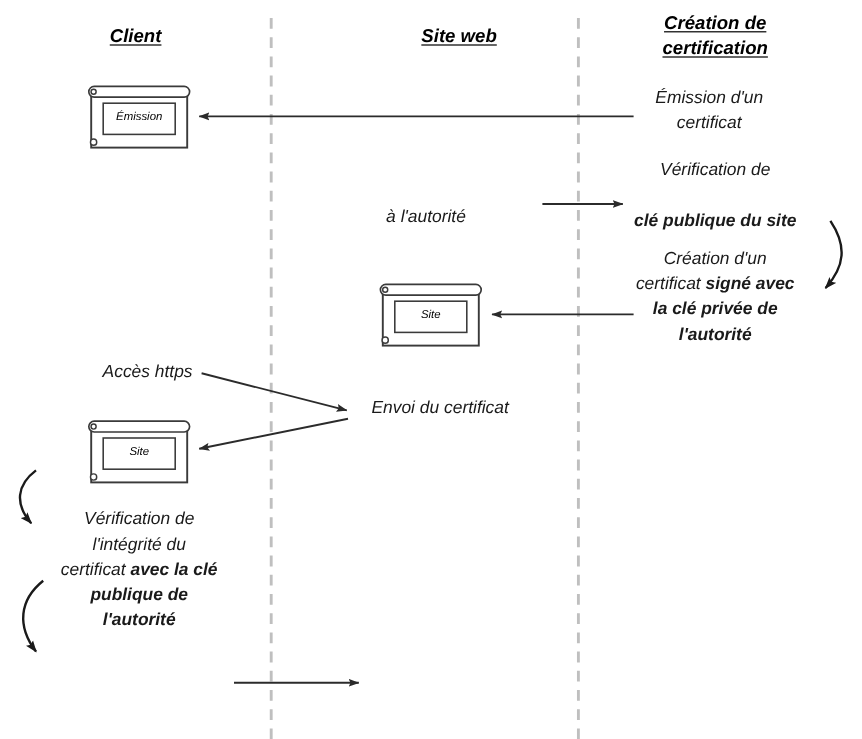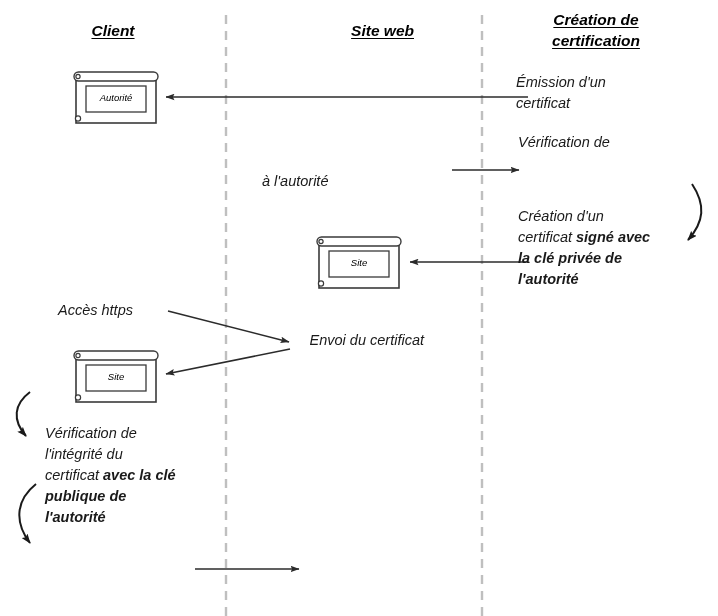--- a/index.html
+++ b/index.html
@@ -33,20 +33,21 @@
     font-size: 15.5px;
     line-height: 21px;
     color: #000;
   }
   .lane-header span {
     text-decoration: underline;
     text-underline-offset: 2px;
   }
   .note {
     position: absolute;
+    text-align: center;
     font-size: 14.5px;
     line-height: 21px;
     color: #1a1a1a;
   }
   .note b { font-weight: bold; }
   .cert-icon {
     position: absolute;
   }
   .cert-icon .label {
     position: absolute;
@@ -126,21 +127,21 @@
   <div class="lane-header" style="left:294px; top:20px; width:120px;text-align:right;">
     <span>Site web</span>
   </div>
 
   <div class="lane-header" style="left:520px; top:9px; width:152px;">
     <span>Création de</span><br>
     <span>certification</span>
   </div>
 
   <div class="cert-icon" style="left:86px; top:92px; width:60px;">
-    <div class="label">Autorité</div>
+    <div class="label">Émission</div>
   </div>
 
   <div class="cert-icon" style="left:329px; top:257px; width:60px;">
     <div class="label">Site</div>
   </div>
 
   <div class="cert-icon" style="left:86px; top:371px; width:60px;">
     <div class="label">Site</div>
   </div>
 
@@ -150,20 +151,21 @@
   </div>
 
   <div class="note" style="left:262px; top:150px; width:186px;">
     <br>
     <span>à l'autorité</span>
   </div>
 
   <div class="note" style="left:518px; top:132px; width:156px;">
     <span>Vérification de</span><br>
     <br>
+    <b>clé publique du site</b>
   </div>
 
   <div class="note" style="left:518px; top:206px; width:156px;">
     <span>Création d'un</span><br>
     <span>certificat </span><b>signé avec</b><br>
     <b>la clé privée de</b><br>
     <b>l'autorité</b>
   </div>
 
   <div class="note" style="left:58px; top:300px; width:130px;">

